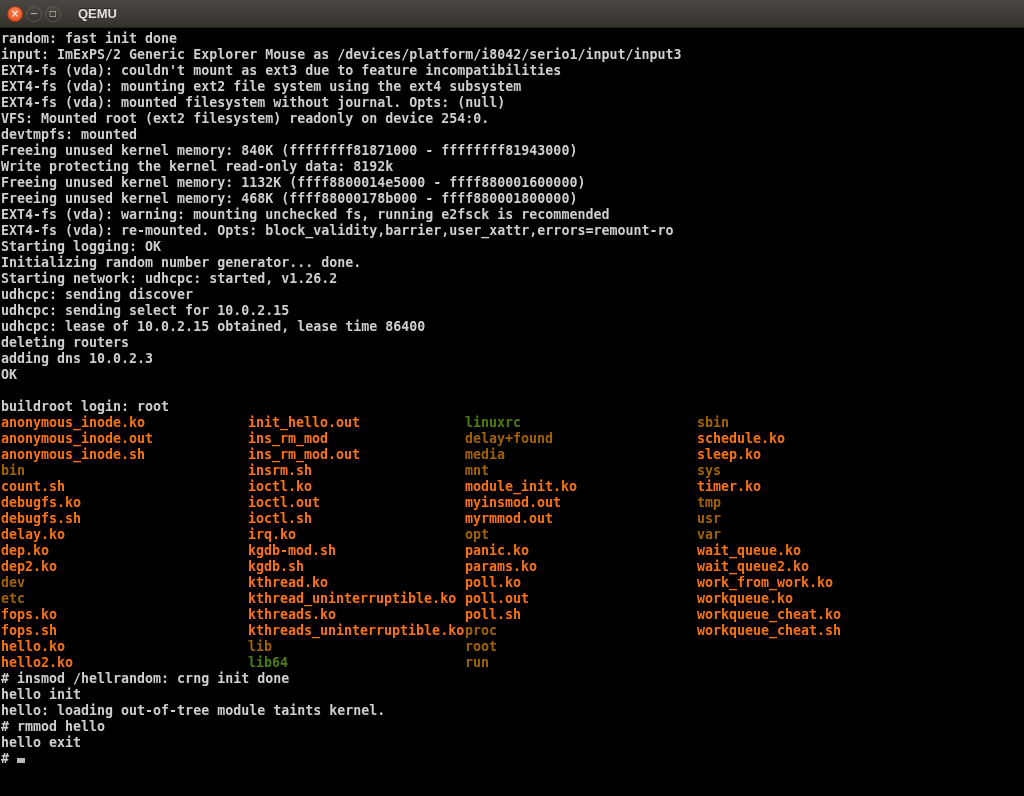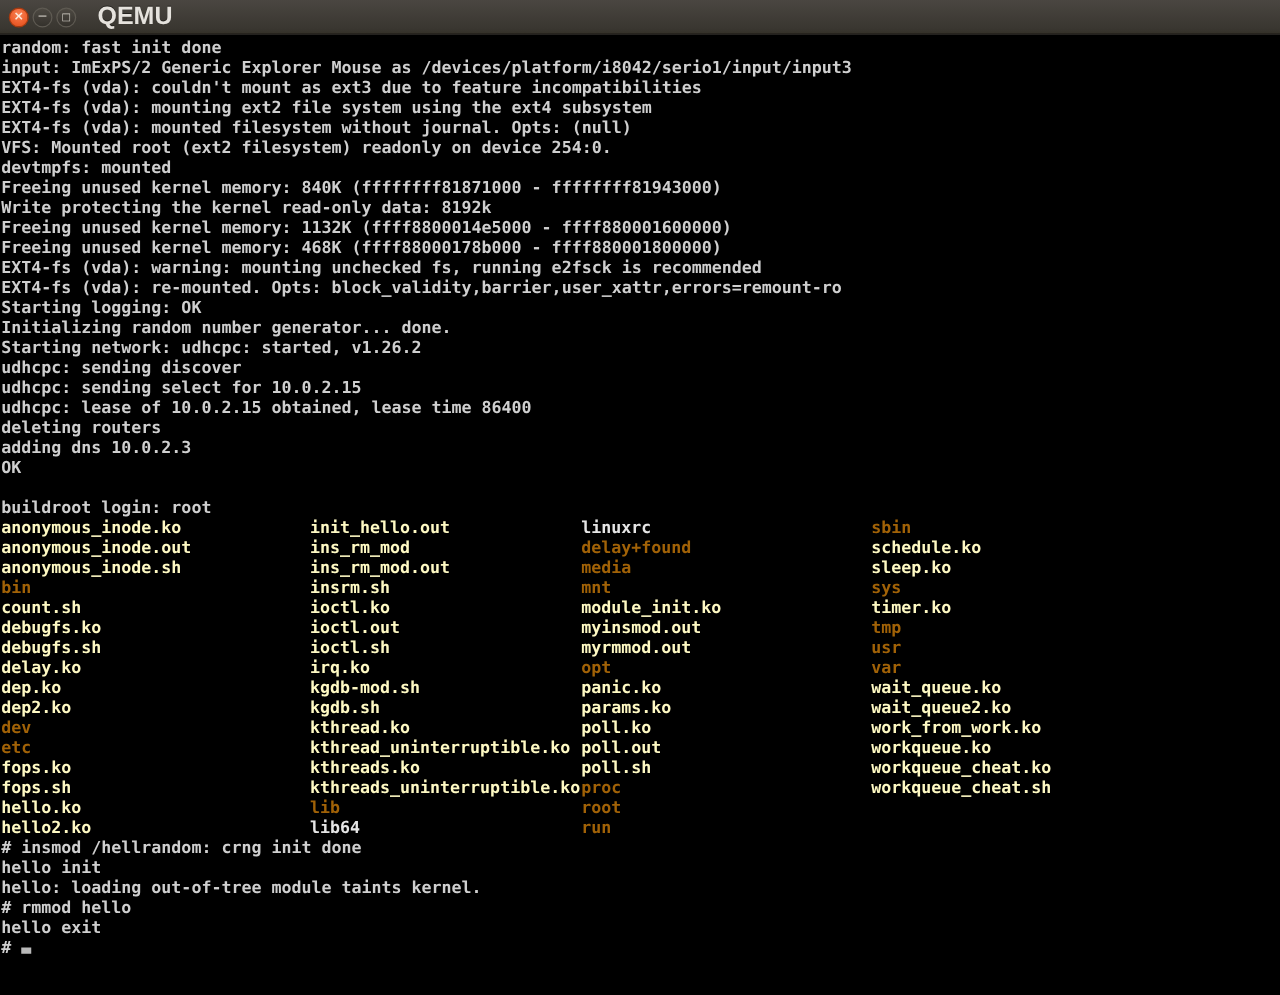--- a/index.html
+++ b/index.html
@@ -34,21 +34,21 @@
   }
   .tb-plain {
     background: linear-gradient(#4d4942, #34312c);
     border: 1px solid #5e5a52;
     color: #d6d2ca; font-size: 10px; line-height: 1;
   }
   .tb-max { font-size: 8px; }
   .tb-title {
     margin-left: 14px;
     font-family: "Liberation Sans", sans-serif;
-    font-weight: bold; font-size: 20px;
+    font-weight: bold; font-size: 13px;
     color: #e5e2dd;
     text-shadow: 0 -1px 0 #23211d;
   }
 
   
   .screen {
     position: absolute; top: 28px; left: 0; right: 0; bottom: 0;
     background: #000000;
     padding: 3px 0 0 1px;
     font-family: "DejaVu Sans Mono", "Liberation Mono", monospace;
@@ -58,23 +58,23 @@
     color: #cfcfcf;
     overflow: hidden;
   }
   .line { height: 16px; white-space: pre; }
   .ls-row { position: relative; }
   .ls-row span { position: absolute; top: 0; white-space: pre; }
   .ls-row .c0 { left: 0; }
   .ls-row .c1 { left: 247px; }
   .ls-row .c2 { left: 464px; }
   .ls-row .c3 { left: 696px; }
-  .exec { color: #fef9c3; text-align: center; }
+  .exec { color: #f97316; text-align: center; }
   .dir  { color: #a16207; }
-  .link { color: #e5e5e5; }
+  .link { color: #4d7c0f; }
   .prompt-line { position: relative; }
   .cursor {
     position: absolute; left: 16px; top: 7px;
     width: 8px; height: 5px;
     background: #b9b9b9;
   }
 </style>
 </head>
 <body>
 

